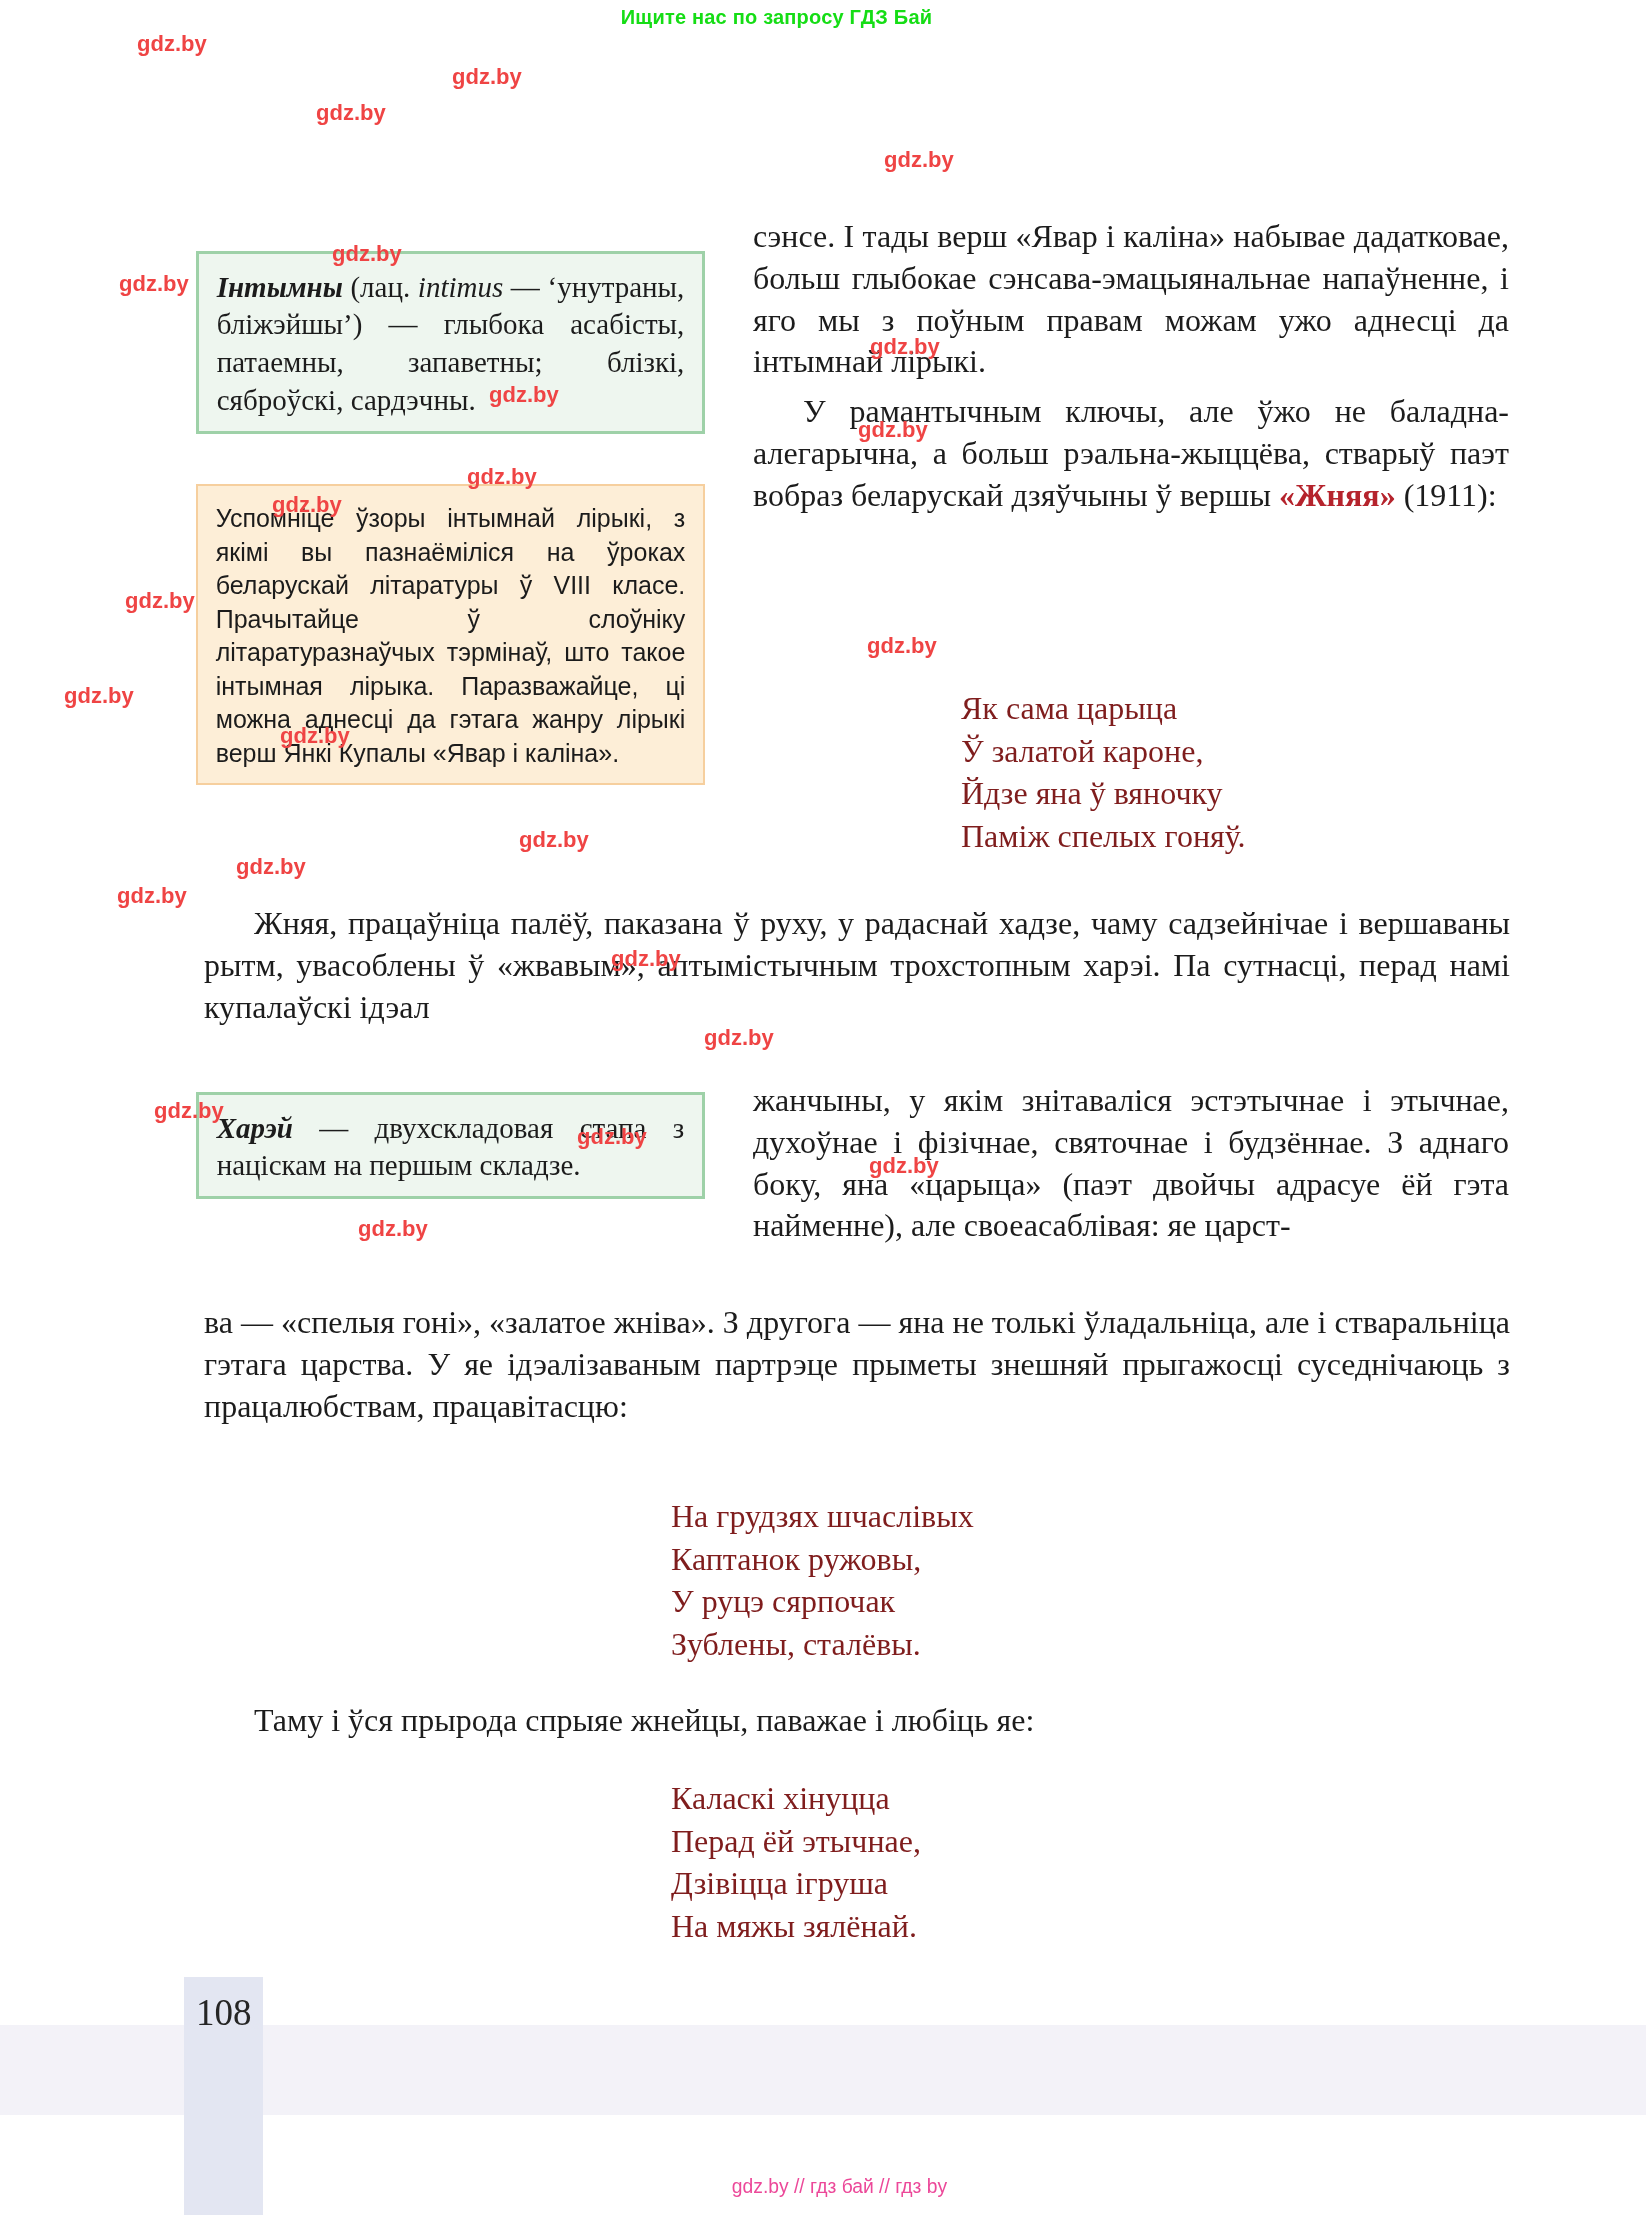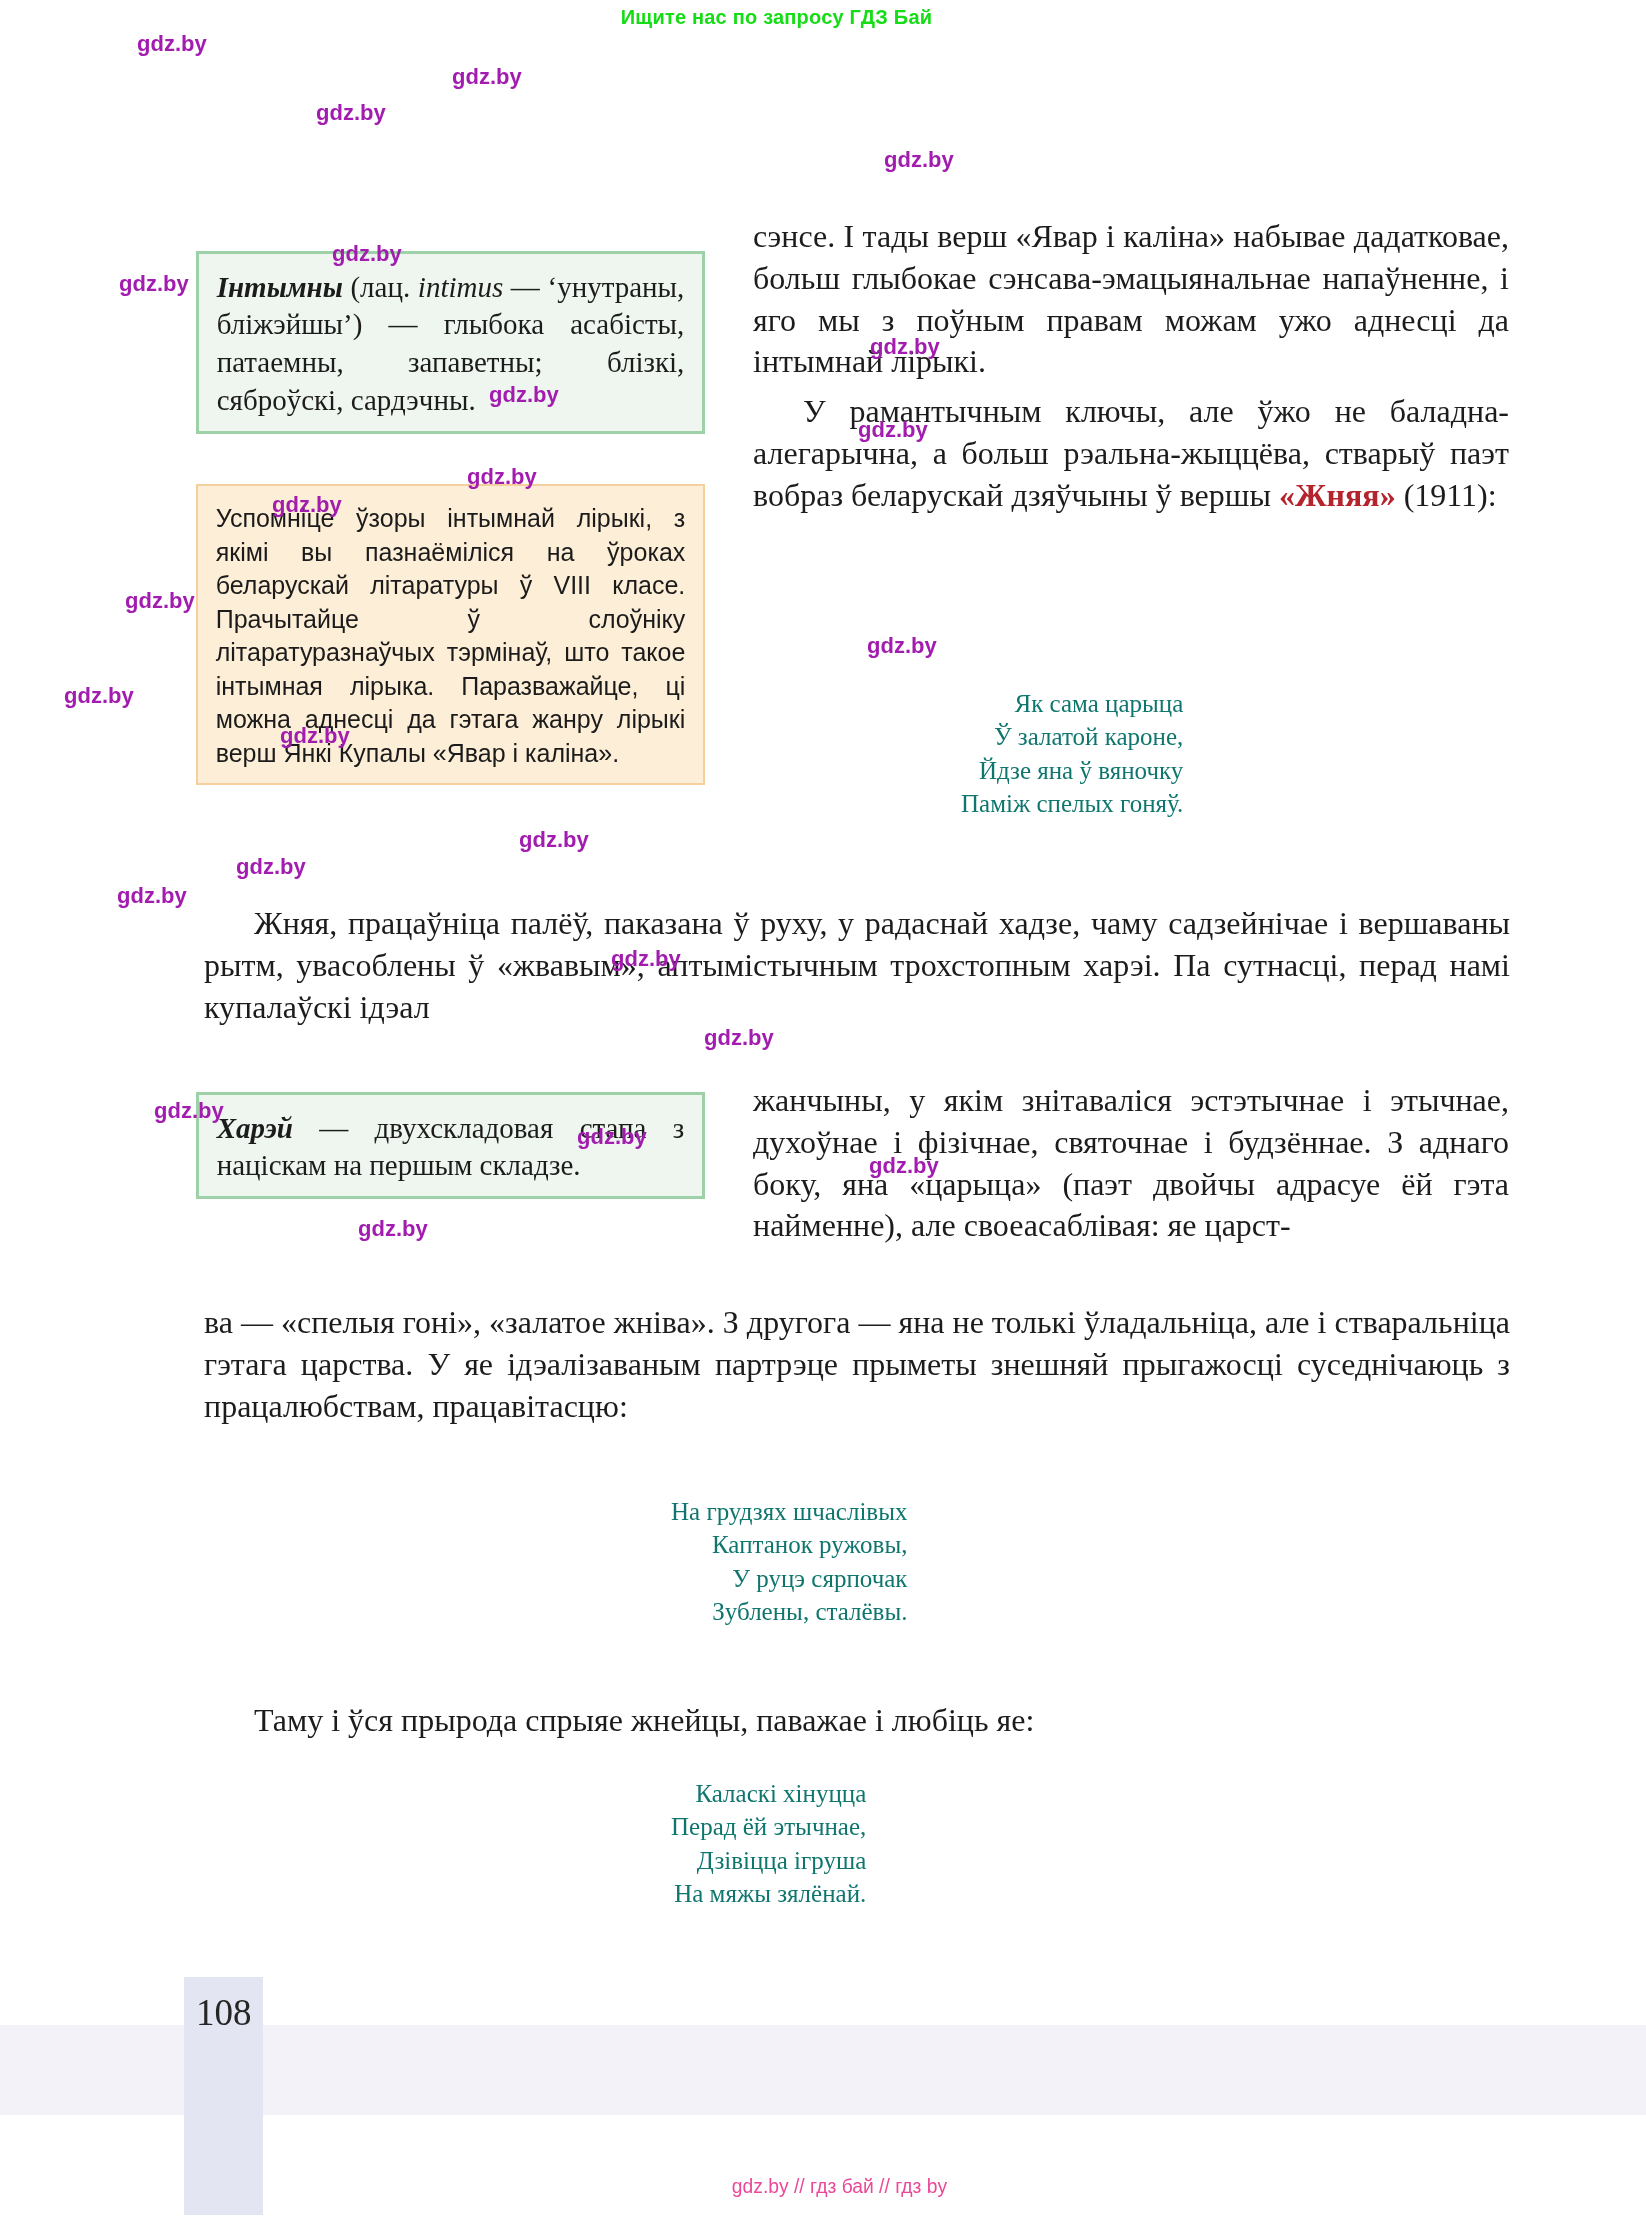--- a/index.html
+++ b/index.html
@@ -105,25 +105,24 @@
     width: 1322px;
   }
   #fp1 { top: 895px; }
   #fp2 { top: 1294px; }
   #fp3 { top: 1692px; }
 
   
   .stanza {
     position: absolute;
     font-family: "Liberation Serif", "DejaVu Serif", serif;
-    font-size: 25px;
+    font-size: 32px;
     line-height: 1.33;
-    color: #0f766e;
+    color: #7f1d1d;
     white-space: pre-line;
-    text-align: right;
   }
   #stanza1 { left: 961px; top: 687px; }
   #stanza2 { left: 671px; top: 1495px; }
   #stanza3 { left: 671px; top: 1777px; }
 
   .hl-red {
     color: #b5232c;
     font-weight: bold;
   }
 
@@ -172,21 +171,21 @@
     font-size: 19.3px;
     color: #ec4899;
   }
 
   
   .wm {
     position: absolute;
     font-family: "Liberation Sans", "DejaVu Sans", sans-serif;
     font-size: 22px;
     font-weight: bold;
-    color: #a21caf;
+    color: #ef4444;
     white-space: nowrap;
     z-index: 9;
     pointer-events: none;
   }
 </style>
 </head>
 <body>
 
 <div class="page">
 

